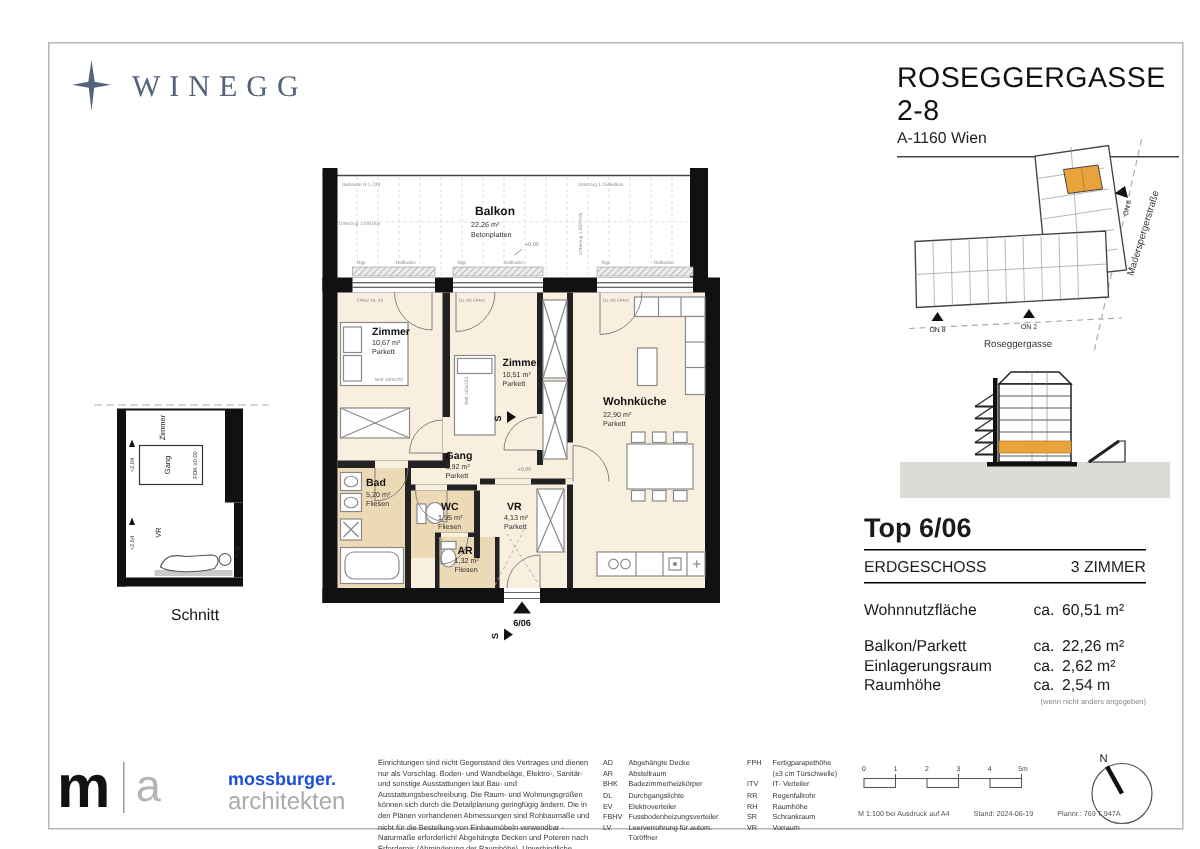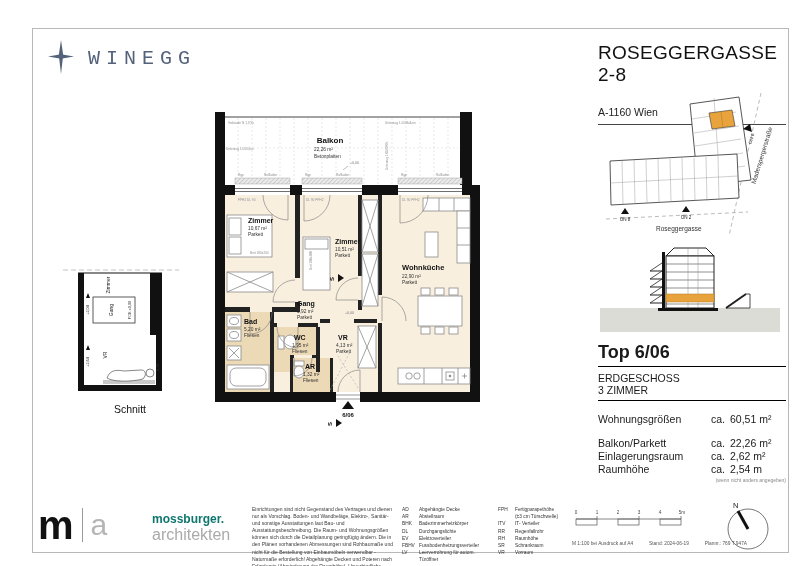--- a/index.html
+++ b/index.html
@@ -2,44 +2,44 @@
 <html><head>
 <meta charset="utf-8">
 <style>
   html,body{margin:0;padding:0;}
   body{width:800px;height:566px;background:#ffffff;position:relative;overflow:hidden;
        font-family:"Liberation Sans", sans-serif;color:#1a1a1a;}
   .abs{position:absolute;}
   #frame{left:32px;top:28px;width:755px;height:523px;border:1px solid #b8b8b8;}
   
   #brand{left:48px;top:40px;display:flex;align-items:center;gap:14px;}
-  #brand .word{font-family:Liberation Mono, monospace;font-size:20px;letter-spacing:6px;
+  #brand .word{font-family:Liberation Serif, serif;font-size:20px;letter-spacing:6px;
                color:#54637b;font-weight:500;}
   #proj{left:598px;top:42px;width:188px;}
   #proj .t{font-size:19px;font-weight:normal;color:#111;letter-spacing:0.3px;}
-  #proj .s{font-size:10.5px;color:#222;margin-top:20px;}
+  #proj .s{font-size:10.5px;color:#222;margin-top:0;}
   #proj .rule{height:1px;background:#444;margin-top:6px;}
   
-  #unit{left:598px;top:342px;width:188px;}
+  #unit{left:576px;top:342px;width:188px;}
   #unit .title{font-size:18px;font-weight:bold;border-bottom:1.6px solid #000;padding-bottom:3px;}
   #unit .row{display:flex;font-size:10.5px;align-items:baseline;}
-  #unit .row.head{border-bottom:1px solid #000;padding:5px 0 4px 0;flex-direction:column;}
+  #unit .row.head{border-bottom:1px solid #000;padding:5px 0 4px 0;}
   #unit .row .lbl{flex:1;}
   #unit .row .ca{width:24px;text-align:center;}
   #unit .row .val{width:56px;text-align:left;}
   #unit .gap12{height:12px;}
   #unit .row+.row{margin-top:1px;}
   #unit .note{font-size:5px;color:#888;text-align:right;margin-top:2px;}
   
   #malogo{left:38px;top:504px;display:flex;align-items:center;gap:8px;height:42px;}
   #malogo .m{font-size:40px;font-weight:bold;color:#111;line-height:0.75;}
   #malogo .bar{width:1px;height:34px;background:#9a9a9a;}
   #malogo .a{font-size:30px;color:#b5b5b5;line-height:0.8;}
   #maname{left:152px;top:512px;width:90px;}
-  #maname .n1{font-size:12px;font-weight:bold;color:#0f766e;}
+  #maname .n1{font-size:12px;font-weight:bold;color:#1d4ed8;}
   #maname .n2{font-size:16px;color:#aaaaaa;margin-top:0px;}
   #disclaimer{left:252px;top:506px;width:146px;font-size:5px;line-height:1.42;color:#3a3a3a;}
   .legend{font-size:4.8px;color:#333;line-height:1.5;}
   #legend1{left:402px;top:506px;width:92px;}
   #legend2{left:498px;top:506px;width:72px;}
   .legend .lrow{display:flex;}
   .legend .ab{width:17px;flex:none;}
   .legend .tx{flex:1;}
   #scalebar{left:572px;top:506px;}
   #printinfo{left:572px;top:541px;display:flex;gap:16px;font-size:4.8px;color:#555;}
@@ -415,21 +415,21 @@
 </svg>
 
 <div class="abs" id="unit">
   <div class="title">Top 6/06</div>
   <div class="row head">
     <span class="lbl">ERDGESCHOSS</span>
     <span>3 ZIMMER</span>
   </div>
   <div class="gap12"></div>
   <div class="row">
-    <span class="lbl">Wohnungsgrößen</span>
+    <span class="lbl">Wohnnutzfläche</span>
     <span class="ca">ca.</span>
     <span class="val">60,51 m²</span>
   </div>
   <div class="gap12"></div>
   <div class="row">
     <span class="lbl">Balkon/Parkett</span>
     <span class="ca">ca.</span>
     <span class="val">22,26 m²</span>
   </div>
   <div class="row">

